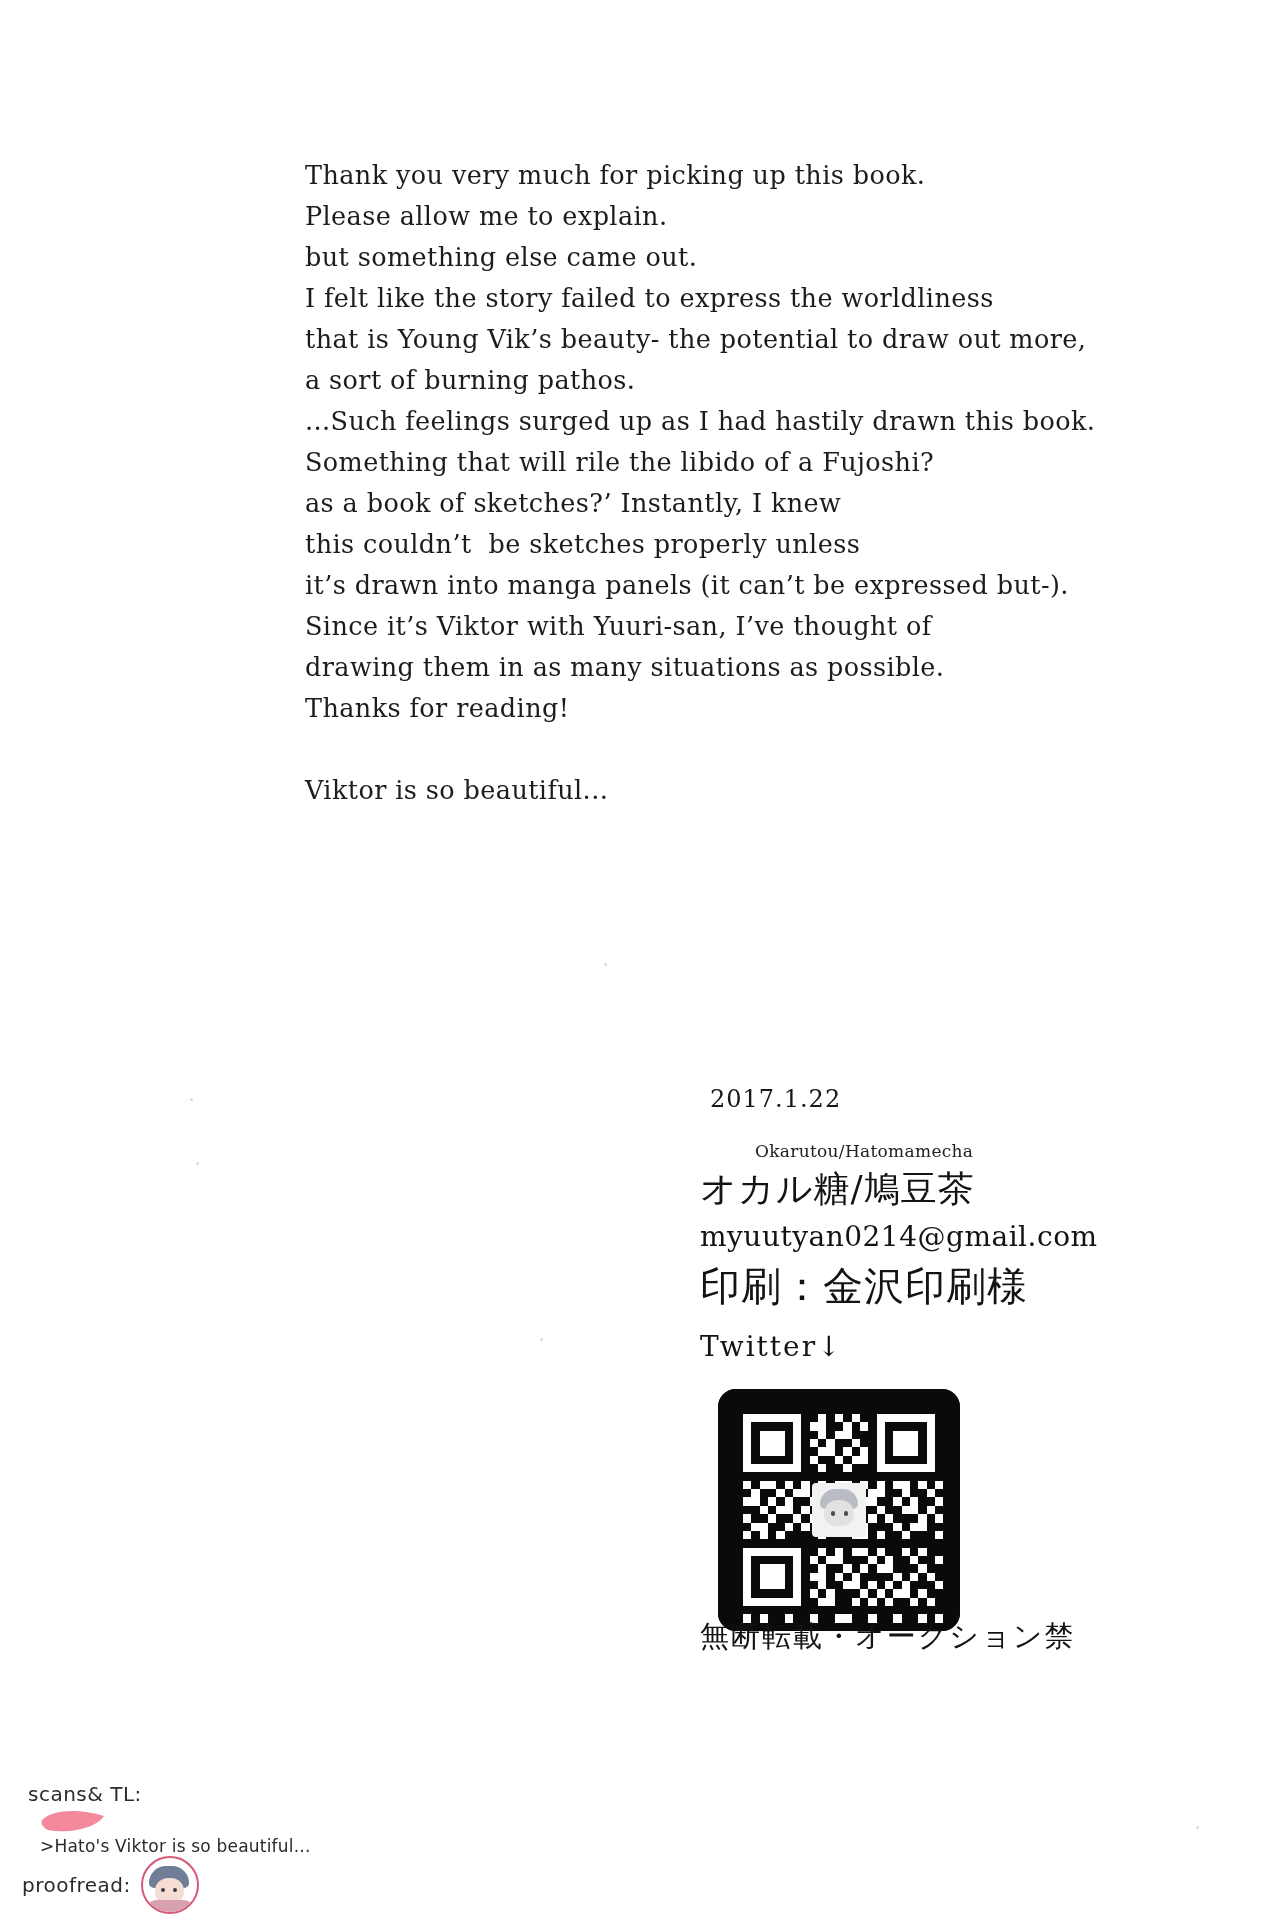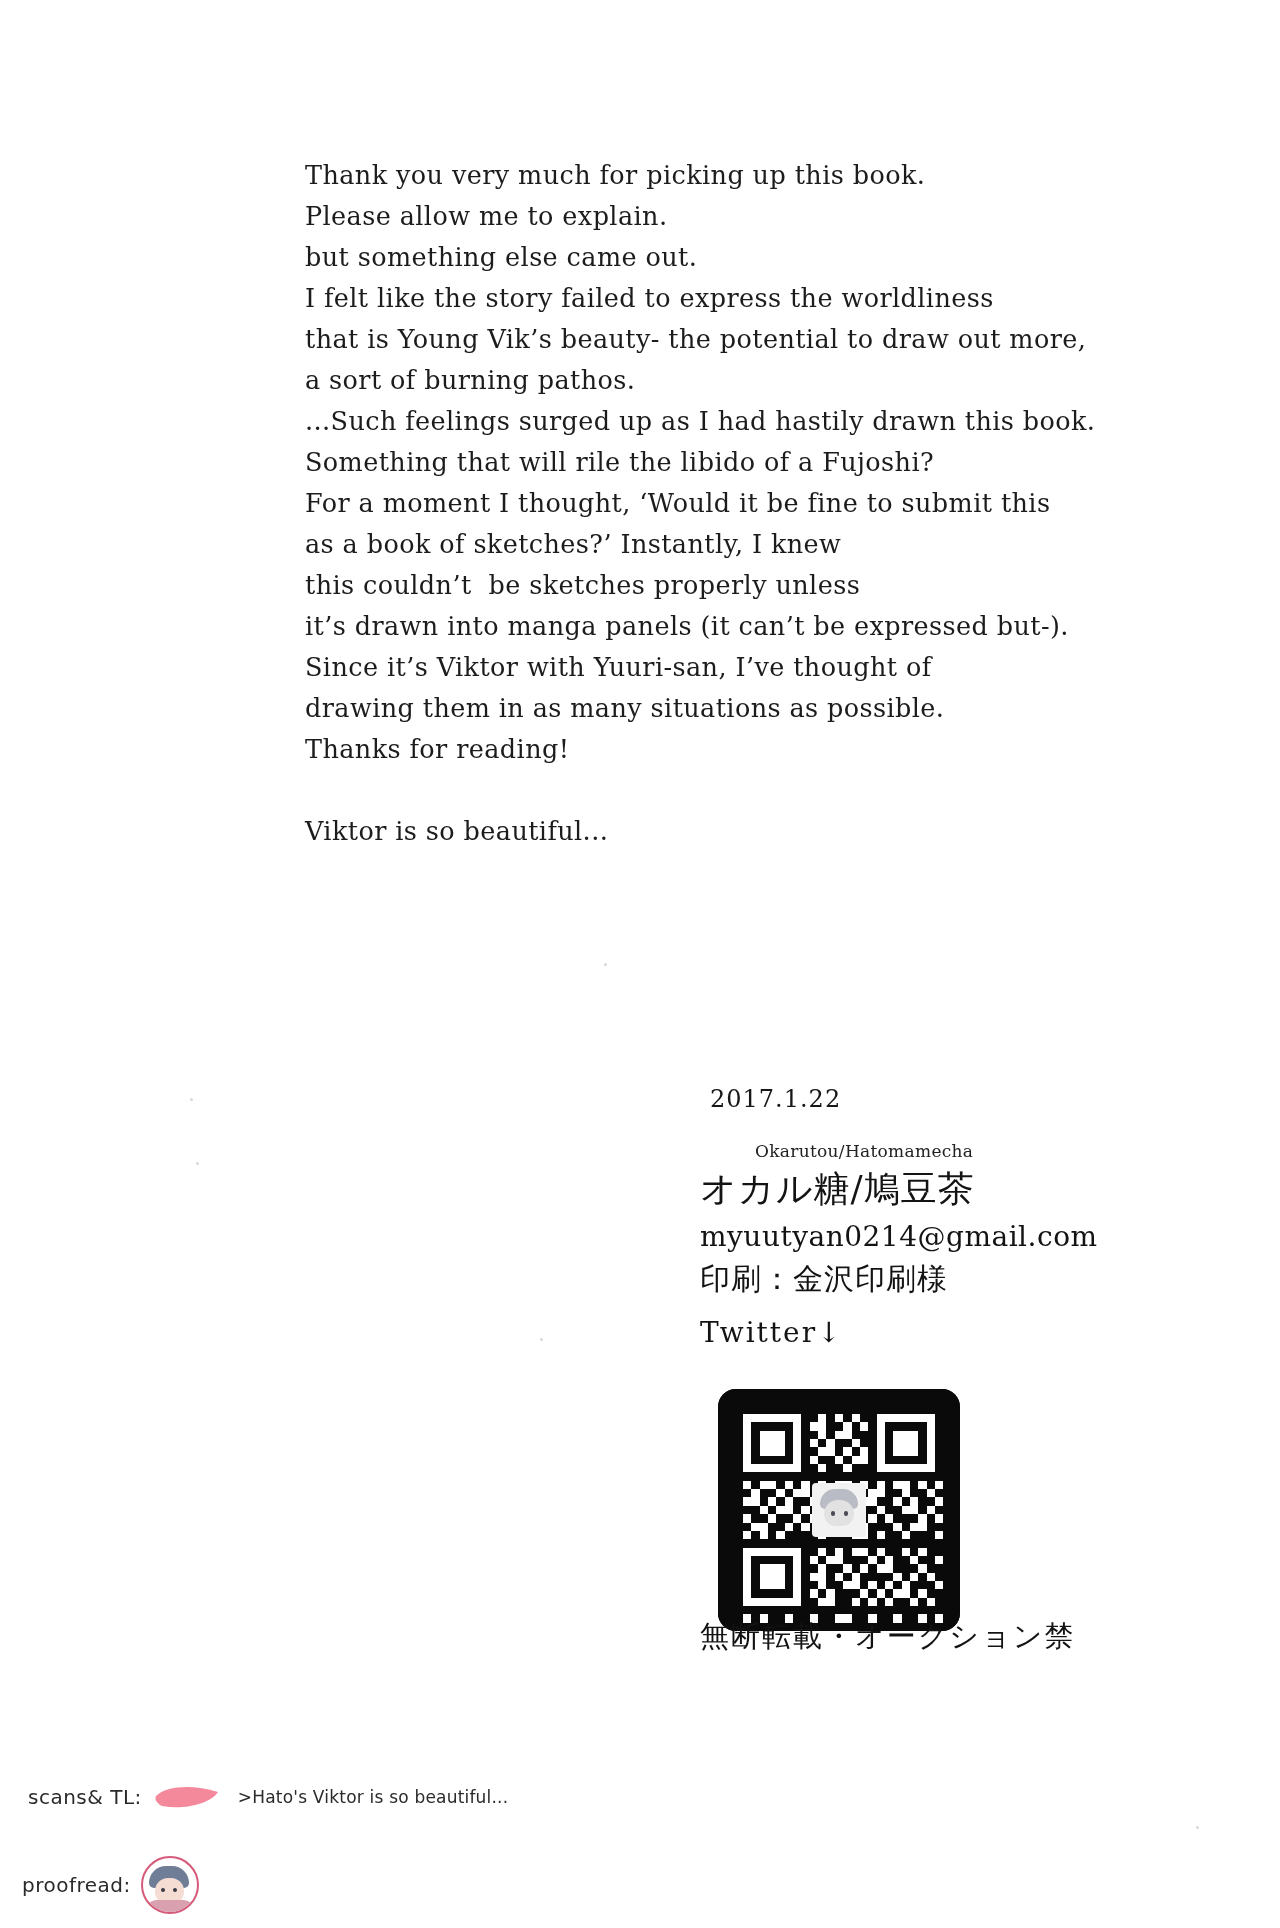--- a/index.html
+++ b/index.html
@@ -66,21 +66,21 @@
   }
   .mail {
     font-family: "DejaVu Serif", serif;
     font-size: 28px;
     letter-spacing: 0.5px;
     color: #131313;
     margin: 0 0 6px 0;
   }
   .printer {
     font-family: "DejaVu Serif", serif;
-    font-size: 30px;
+    font-size: 40px;
     letter-spacing: 1px;
     color: #131313;
     margin: 0 0 6px 0;
   }
   .twitter-line {
     font-family: "DejaVu Serif", serif;
     font-size: 28px;
     letter-spacing: 2px;
     color: #131313;
     margin: 16px 0 10px 0;
@@ -147,21 +147,21 @@
     letter-spacing: 2px;
     color: #131313;
   }
 
   
   .scanline {
     position: absolute;
     left: 28px;
     top: 1782px;
     display: flex;
-    align-items: center;
+    flex-direction: column;
   }
   .scan-label, .proof-label {
     font-family: "DejaVu Sans", sans-serif;
     font-size: 20px;
     color: #2b2b2b;
     letter-spacing: 0.5px;
   }
   .blob {
     margin-left: 10px;
     width: 74px;
@@ -236,21 +236,20 @@
 
 <div class="afterword">
   <p>Thank you very much for picking up this book.</p>
   <p>Please allow me to explain.</p>
   <p>but something else came out.</p>
   <p>I felt like the story failed to express the worldliness</p>
   <p>that is Young Vik’s beauty- the potential to draw out more,</p>
   <p>a sort of burning pathos.</p>
   <p>...Such feelings surged up as I had hastily drawn this book.</p>
   <p>Something that will rile the libido of a Fujoshi?</p>
-  <p>For a moment I thought, ‘Would it be fine to submit this</p>
   <p>as a book of sketches?’ Instantly, I knew</p>
   <p>this couldn’t  be sketches properly unless</p>
   <p>it’s drawn into manga panels (it can’t be expressed but-).</p>
   <p>Since it’s Viktor with Yuuri-san, I’ve thought of</p>
   <p>drawing them in as many situations as possible.</p>
   <p>Thanks for reading!</p>
   <div class="gap"></div>
   <p>Viktor is so beautiful...</p>
 </div>
 

